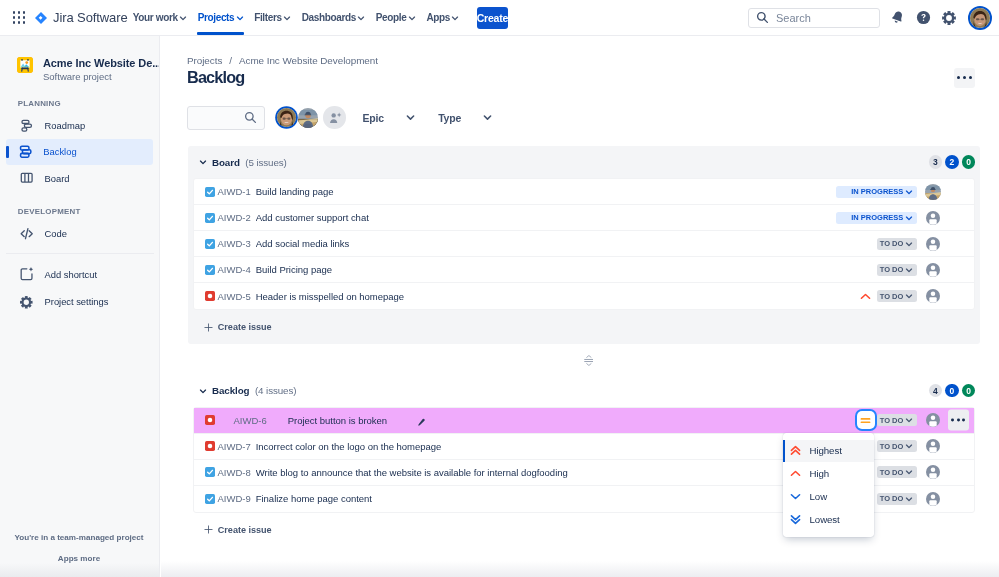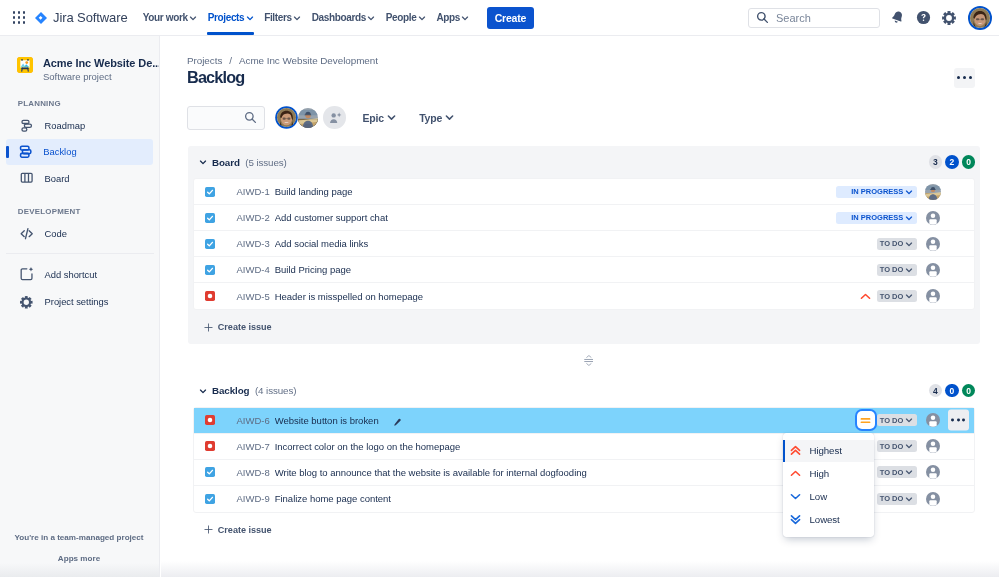--- a/index.html
+++ b/index.html
@@ -13,27 +13,27 @@
   }
 
   
   .topnav{position:absolute;left:0;top:0;width:999px;height:36px;background:#fff;
     border-bottom:1px solid #EBECF0;display:flex;align-items:center;text-align:right;}
   .appswitcher{width:24px;height:24px;margin-left:7px;display:flex;align-items:center;justify-content:center;}
   .grid9{display:grid;grid-template-columns:repeat(3,2.8px);grid-template-rows:repeat(3,2.8px);gap:2.2px;}
   .grid9 i{display:block;width:2.8px;height:2.8px;border-radius:50%;background:#344563;}
   .logo{display:flex;align-items:center;margin-left:3px;gap:5px;}
   .logo-text{font-size:13px;font-weight:500;color:#34425C;letter-spacing:-0.1px;}
-  .navitems{display:flex;align-items:center;margin-left:10px;height:36px;}
+  .navitems{display:flex;align-items:center;height:36px;}
   .navitem{position:relative;height:35px;display:flex;align-items:center;gap:1.5px;
     padding:0 5.2px;font-size:10px;font-weight:700;color:#42526E;cursor:pointer;letter-spacing:-0.35px;}
   .navitem.active{color:#0052CC;}
   .navitem .bar{position:absolute;left:5px;right:5px;bottom:0;height:3px;background:#0052CC;border-radius:1px;}
   .createbtn{margin-left:12px;background:#0B53CE;color:#fff;font-size:10.5px;font-weight:700;
-    height:22px;border-radius:3px;padding:0 8px;display:flex;align-items:center;cursor:pointer;letter-spacing:-0.2px;}
+    height:22px;border-radius:3px;padding:0 0;display:flex;align-items:center;cursor:pointer;letter-spacing:-0.2px;}
   .nav-right{margin-left:auto;display:flex;align-items:center;gap:2px;padding-right:9px;}
   .searchbox{width:132px;height:20px;border:1px solid #DFE1E6;border-radius:3px;background:#fff;
     display:flex;align-items:center;padding:0 7px;gap:7px;margin-right:3px;}
   .searchbox .ph{font-size:11px;color:#7A869A;}
   
   .iconbtn{width:24px;height:24px;display:flex;align-items:center;justify-content:center;cursor:pointer;border-radius:50%;}
   .avatar-sm{width:20px;height:20px;border-radius:50%;margin-left:7px;overflow:hidden;
     box-shadow:0 0 0 2px #0052CC;cursor:pointer;}
 
   
@@ -66,37 +66,37 @@
 
   .filters{display:flex;align-items:center;position:absolute;left:26px;top:69px;gap:0;}
   .fsearch{width:78px;height:24px;border:1px solid #DFE1E6;border-radius:3px;background:#FAFBFC;display:flex;align-items:center;
     justify-content:flex-end;padding-right:7px;cursor:text;}
   .avatars{display:flex;align-items:center;margin-left:12px;}
   .av{width:19px;height:19px;border-radius:50%;overflow:hidden;background:#DFE1E6;position:relative;}
   .av.ring{box-shadow:0 0 0 1.8px #0052CC;z-index:2;}
   .av + .av{margin-left:1.8px;width:20px;height:20px;}
   .addpeople{width:22.6px;height:22.6px;border-radius:50%;background:#E4E6EA;display:flex;align-items:center;
     justify-content:center;margin-left:5.5px;cursor:pointer;}
-  .fbtn{display:flex;align-items:center;gap:2px;font-size:10.5px;font-weight:700;color:#42526E;margin-left:16.6px;cursor:pointer;
+  .fbtn{display:flex;align-items:center;gap:21px;font-size:10.5px;font-weight:700;color:#42526E;margin-left:16.6px;cursor:pointer;
     height:25px;padding:0 0;letter-spacing:-0.2px;}
 
   
   .group{position:absolute;left:27px;right:19px;}
   .group .panel{border-radius:3px;overflow:hidden;}
   .ghead{height:32px;display:flex;align-items:center;padding-left:10.5px;gap:5.5px;}
   .gname{font-size:9.8px;font-weight:700;color:#172B4D;letter-spacing:-0.1px;}
   .gcount{font-size:9.8px;color:#626F86;letter-spacing:-0.1px;}
   .gstats{margin-left:auto;display:flex;align-items:center;gap:3.2px;padding-right:4.6px;}
   .pill{height:13.5px;min-width:13.5px;border-radius:7px;display:flex;align-items:center;justify-content:center;
     font-size:8.5px;font-weight:700;padding:0 3px;}
   .issues{background:#fff;border:1px solid #F1F2F4;border-radius:3px;margin:0 5.3px;}
   .irow{height:26px;display:flex;align-items:center;padding-left:11.2px;padding-right:32.5px;border-bottom:1px solid #F1F2F4;position:relative;}
   .irow:last-child{border-bottom:none;}
   .itype{width:10px;height:10px;border-radius:2px;flex:none;display:flex;align-items:center;justify-content:center;}
-  .ikey{font-size:9.5px;color:#5E6C84;margin-left:21px;flex:none;}
+  .ikey{font-size:9.5px;color:#5E6C84;margin-left:2px;flex:none;}
   .isum{font-size:9.5px;color:#172B4D;margin-left:5px;letter-spacing:-0.02px;white-space:nowrap;overflow:hidden;}
   .iright{margin-left:auto;display:flex;align-items:center;gap:0;}
   .prio{width:18px;height:18px;display:flex;align-items:center;justify-content:center;border-radius:5px;cursor:pointer;flex:none;margin-right:2px;}
   .prio.sel{box-shadow:0 0 0 2px #2684FF;background:#fff;}
   .status{height:12px;border-radius:2.5px;background:#DCDFE4;color:#44546F;font-size:7.5px;font-weight:700;
     display:flex;align-items:center;gap:1.9px;padding:0 4px 0 2.8px;margin-left:0;cursor:pointer;letter-spacing:0.0px;}
   .status.inprog{background:#DEEBFF;color:#0B53CE;padding-left:15px;}
   .iav{width:16px;height:16px;border-radius:50%;margin-left:8px;overflow:hidden;flex:none;display:flex;align-items:center;justify-content:center;}
   .imore{position:absolute;right:4.8px;top:50%;transform:translateY(-50%);width:21px;height:21px;border-radius:3px;background:#EDEEF1;display:flex;align-items:center;
     justify-content:center;gap:2.6px;cursor:pointer;}
@@ -589,29 +589,29 @@
             </span>
             <span class="gname">Backlog</span>
             <span class="gcount">(4 issues)</span>
             <div class="gstats">
               <span class="pill" style="background: rgb(223, 225, 230); color: rgb(23, 43, 77);">4</span>
               <span class="pill" style="background: rgb(0, 82, 204); color: rgb(255, 255, 255);">0</span>
               <span class="pill" style="background: rgb(0, 135, 90); color: rgb(255, 255, 255);">0</span>
             </div>
           </div>
           <div class="issues">
-            <div class="irow" style="background: #7dd3fc;">
+            <div class="irow" style="background: #f0abfc; gap: 16px;">
               <span class="itype">
                 <svg width="10" height="10" viewBox="0 0 14 14">
                   <rect width="14" height="14" rx="2.4" fill="#E03C30"></rect>
                   <circle cx="7" cy="7" r="3.2" fill="#fff"></circle>
                 </svg>
               </span>
               <span class="ikey">AIWD-6</span>
-              <span class="isum">Website button is broken</span>
+              <span class="isum">Project button is broken</span>
               <span style="display:flex;margin-left:14px;position:relative;top:2px;">
                 <svg width="9" height="9" viewBox="0 0 16 16">
                   <path d="M2.9 11.1 L2.2 13.8 L4.9 13.1 L13.2 4.8 a1.75 1.75 0 0 0 0 -2.5 l-.5 -.5 a1.75 1.75 0 0 0 -2.5 0 Z" fill="#2B3B5B"></path>
                 </svg>
               </span>
               <span class="iright">
                 <span class="prio sel">
                   <svg width="11" height="11" viewBox="0 0 20 20">
                     <path d="M2.6 7.1 H17.4 M2.6 13.2 H17.4" stroke="#FFA320" stroke-width="3.1" stroke-linecap="round"></path>
                   </svg>

